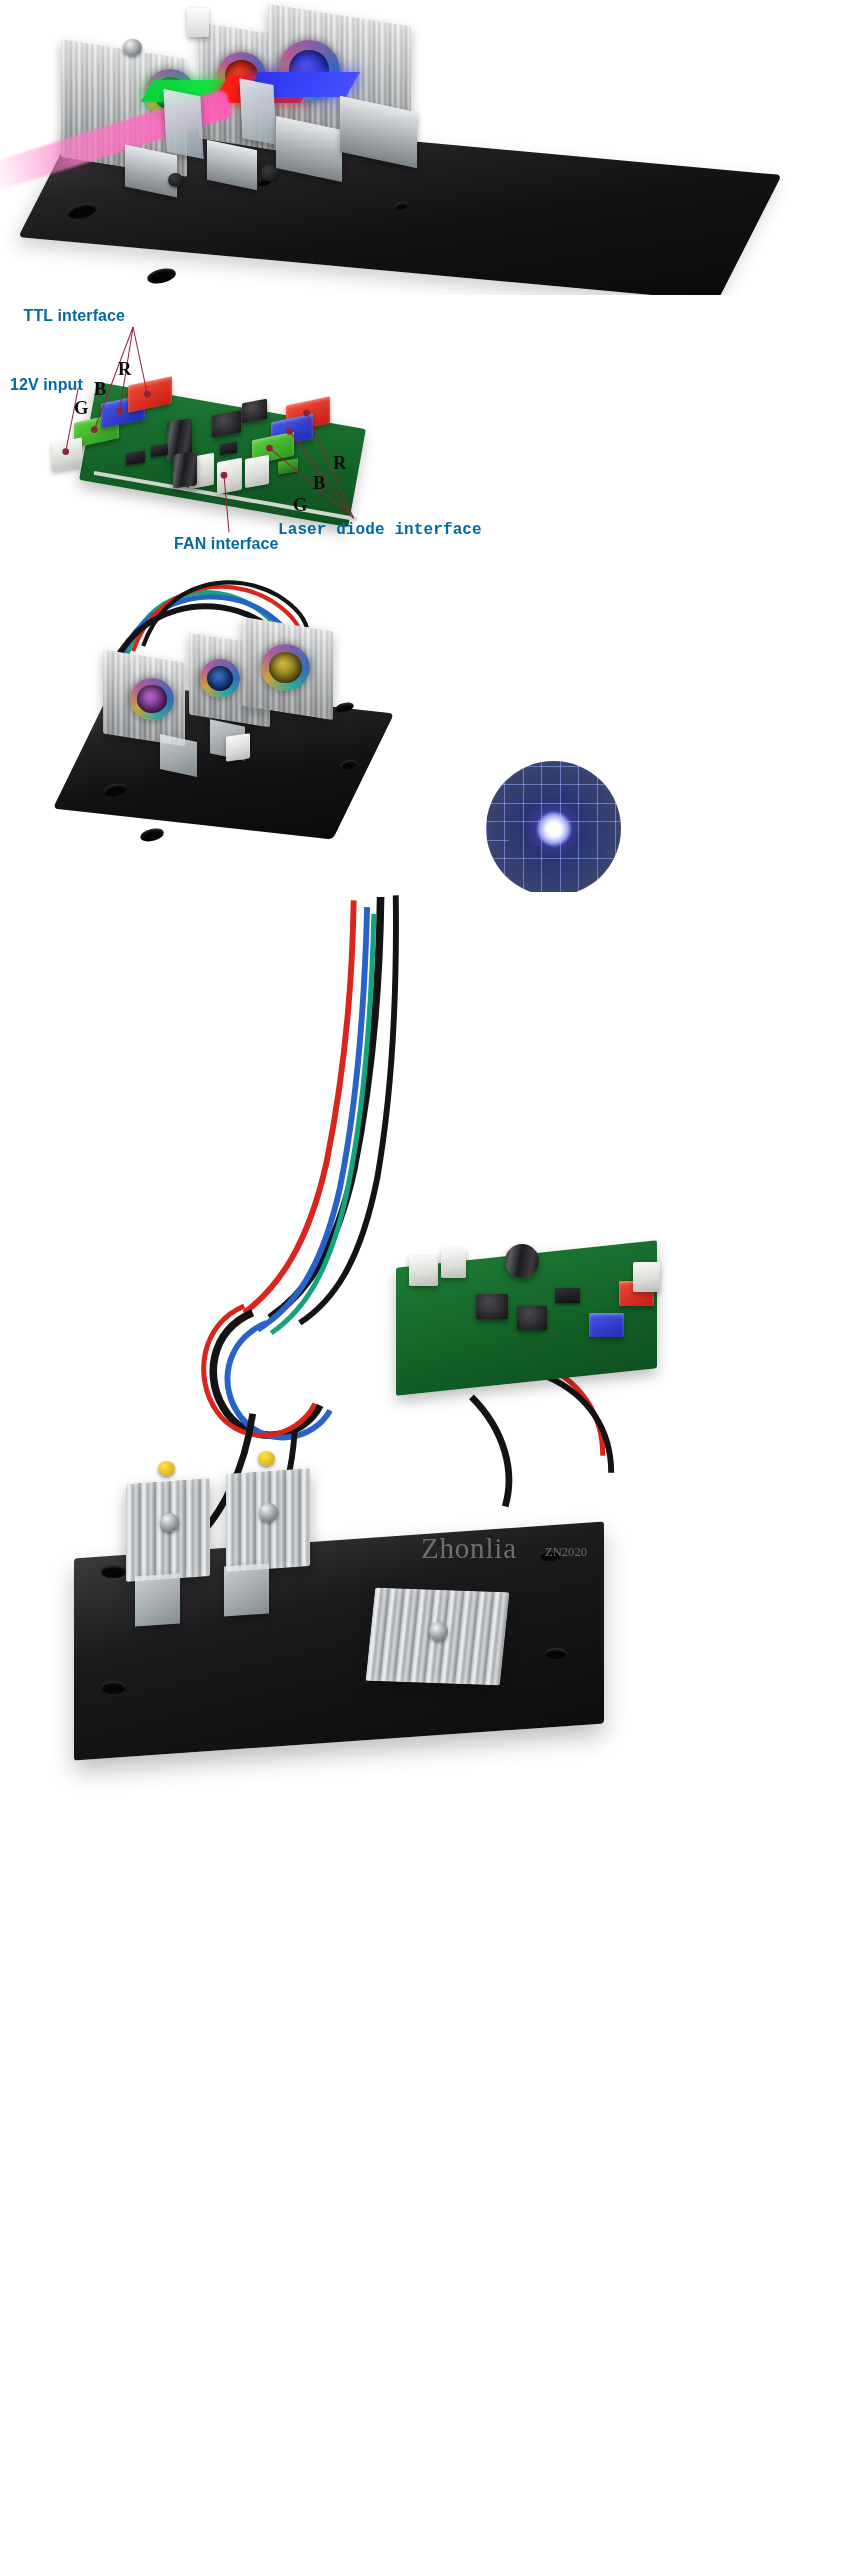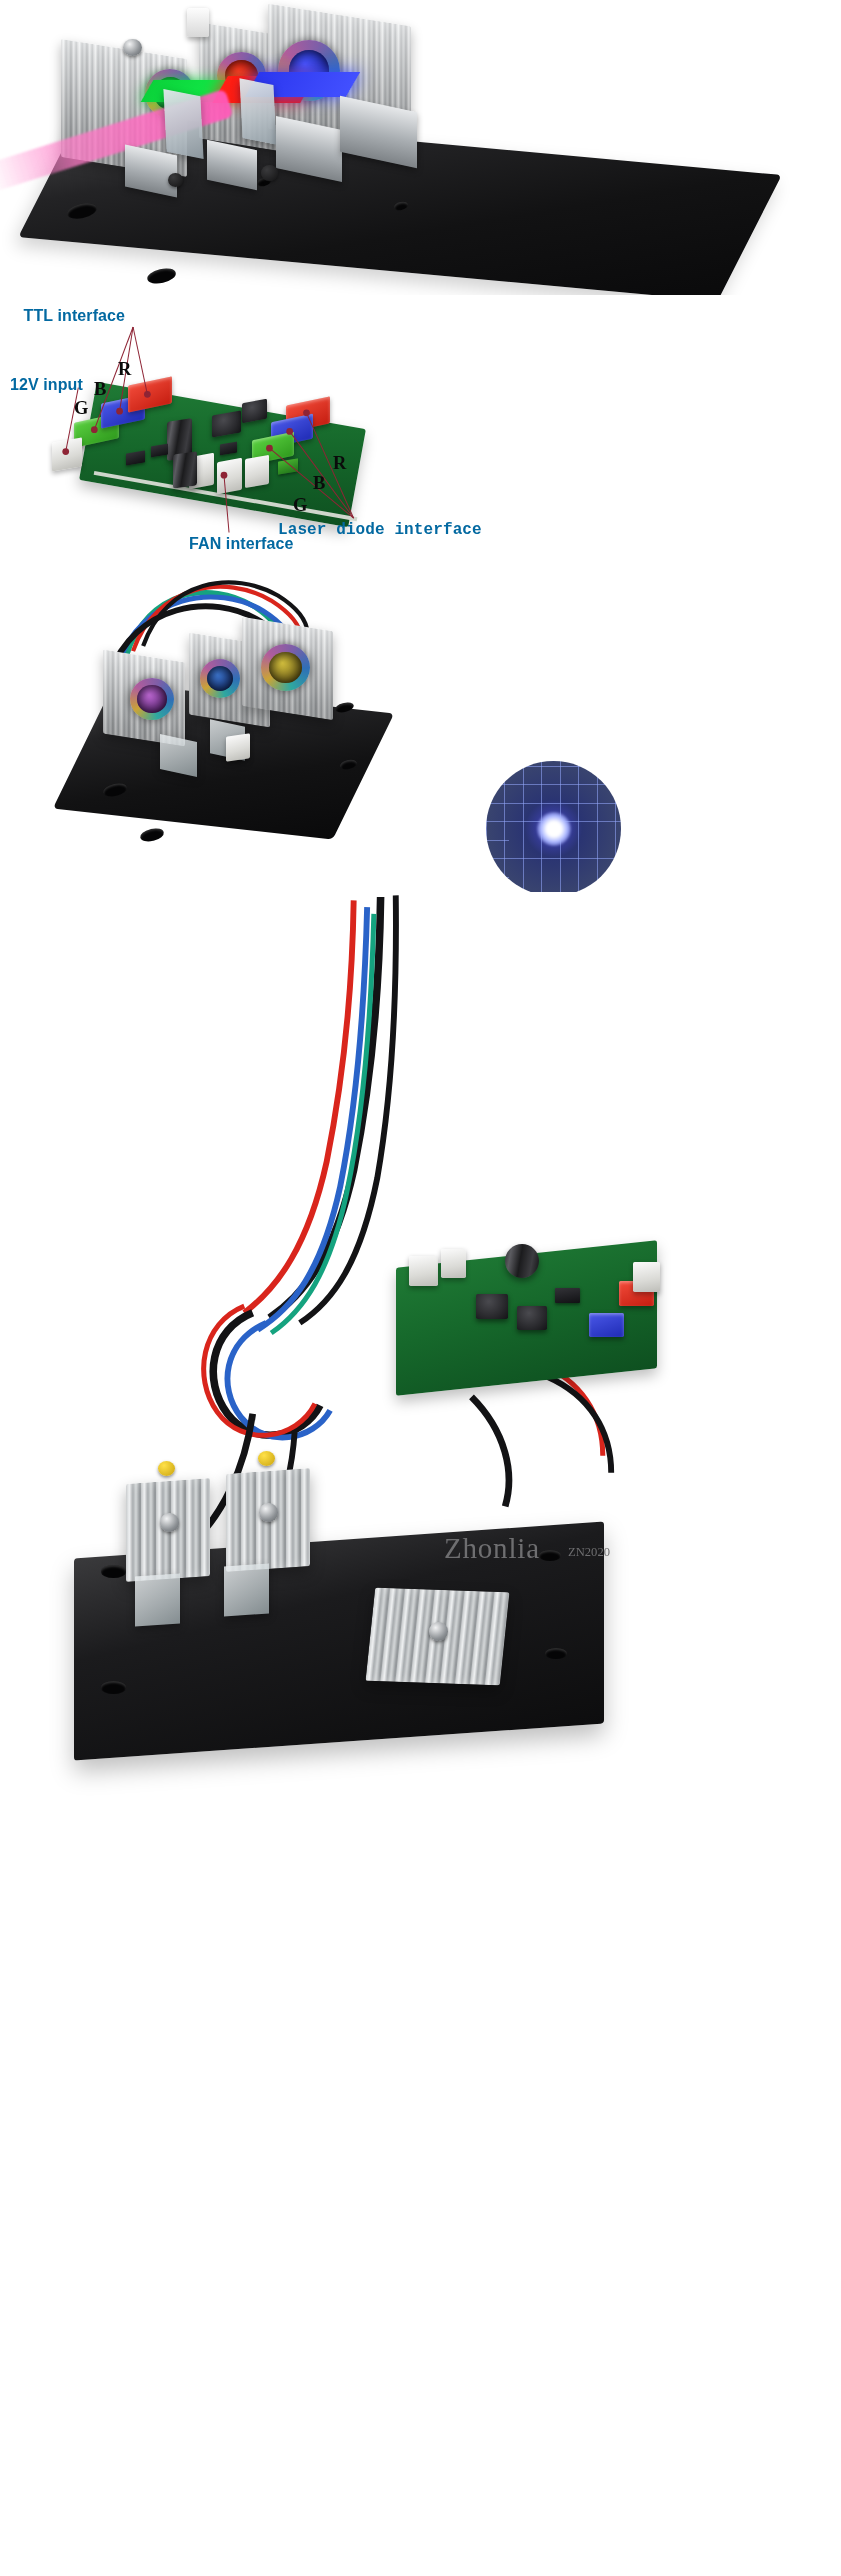--- a/index.html
+++ b/index.html
@@ -200,21 +200,20 @@
     position:absolute;
     background: linear-gradient(170deg,#3a3a3c 0%,#1b1b1d 35%,#0d0d0e 100%);
     border-radius: 3.4px;
     box-shadow: 0 11.8px 23.6px rgba(0,0,0,.25);
   }
   .brand-text {
     position:absolute;
     color: #6e6e70;
     font-family: "Liberation Serif", serif;
     letter-spacing: 0.8px;
-    margin-left: 23px;
   }
   .module-block {
     position:absolute;
     background: linear-gradient(90deg,
       #c2c5c7 0px,#f0f2f3 3.4px,#a4a8ab 6.7px,#d6d9da 10px,#95999c 13.5px);
     background-size: 15px 100%;
     border-radius: 2.5px;
     box-shadow: 0 6.7px 15px rgba(0,0,0,.3), inset 0 0 11.8px rgba(255,255,255,.3);
   }
   .glass-cube {
@@ -321,21 +320,21 @@
       <path class="leader" d="M420,265 L364,140"></path>
       <path class="leader" d="M420,265 L344,162"></path>
       <path class="leader" d="M420,265 L320,182"></path>
       <circle class="leader-dot" cx="364" cy="140" r="4"></circle>
       <circle class="leader-dot" cx="344" cy="162" r="4"></circle>
       <circle class="leader-dot" cx="320" cy="182" r="4"></circle>
     </svg>
 
     <div class="callout" style="left:23.6px; top:11.8px;">TTL interface</div>
     <div class="callout" style="left:10px; top:81px;">12V input</div>
-    <div class="callout" style="left:189px; top:240px;text-align:right;">FAN interface</div>
+    <div class="callout" style="left:174px; top:240px;text-align:right;">FAN interface</div>
     <div class="callout" style="left:278px; top:226px;font-family:Liberation Mono, monospace;">Laser diode interface</div>
 
     <div class="rgb-letter" style="left:118px; top:64px;">R</div>
     <div class="rgb-letter" style="left:94px; top:84px;">B</div>
     <div class="rgb-letter" style="left:74px;  top:103px;">G</div>
 
     <div class="rgb-letter" style="left:333px; top:158px;">R</div>
     <div class="rgb-letter" style="left:313px; top:178px;">B</div>
     <div class="rgb-letter" style="left:293px; top:200px;">G</div>
   </section>

